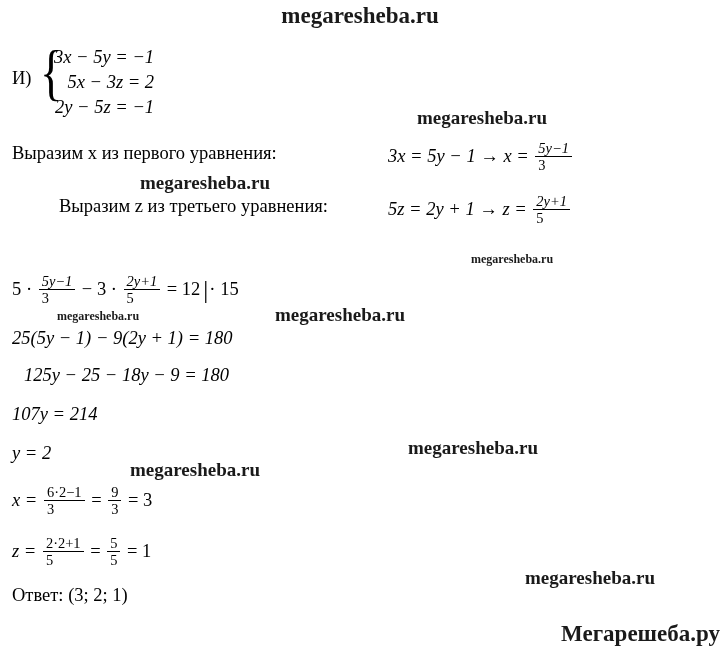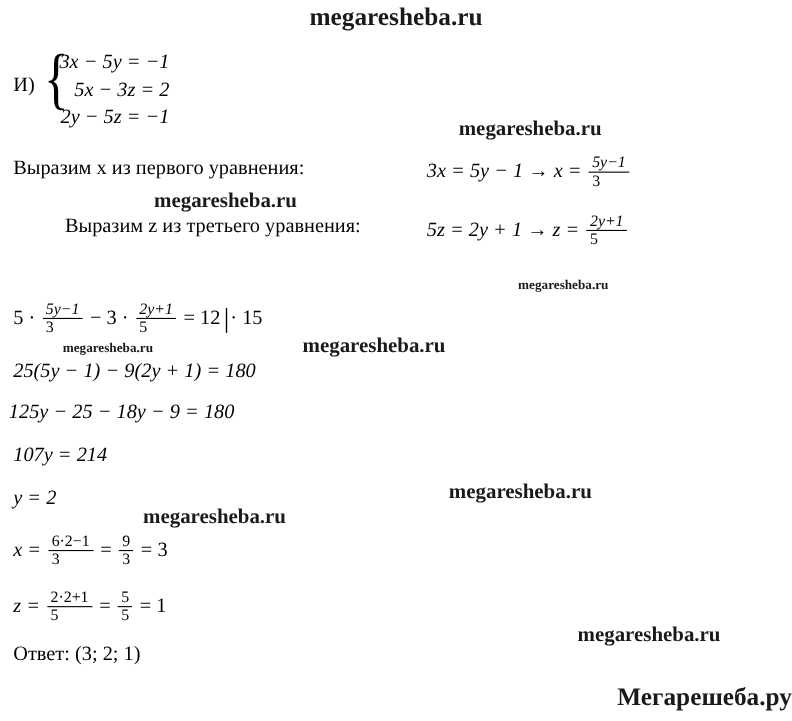--- a/index.html
+++ b/index.html
@@ -92,21 +92,21 @@
   .frac .num { display: block; padding: 0 3px; }
   .frac .den { display: block; border-top: 1px solid #000; padding: 0 3px; }
 
   .r1 { left: 12px; top: 143px; }
   .r1b { left: 388px; top: 140px; }
   .r2 { left: 11px; top: 196px; margin-left: 48px; }
   .r2b { left: 388px; top: 193px; }
   .r3 { left: 12px; top: 240px; }
   .r4 { left: 12px; top: 273px; }
   .r5 { left: 12px; top: 328px; }
-  .r6 { left: 8px; top: 365px; font-style: italic; }
+  .r6 { left: 24px; top: 365px; font-style: italic; }
   .r7 { left: 12px; top: 404px; }
   .r8 { left: 12px; top: 443px; }
   .r9 { left: 12px; top: 484px; }
   .r10 { left: 12px; top: 535px; }
   .r11 { left: 12px; top: 585px; }
 
   .vbar {
     display: inline-block;
     font-size: 1.35em;
     line-height: 0.8;

